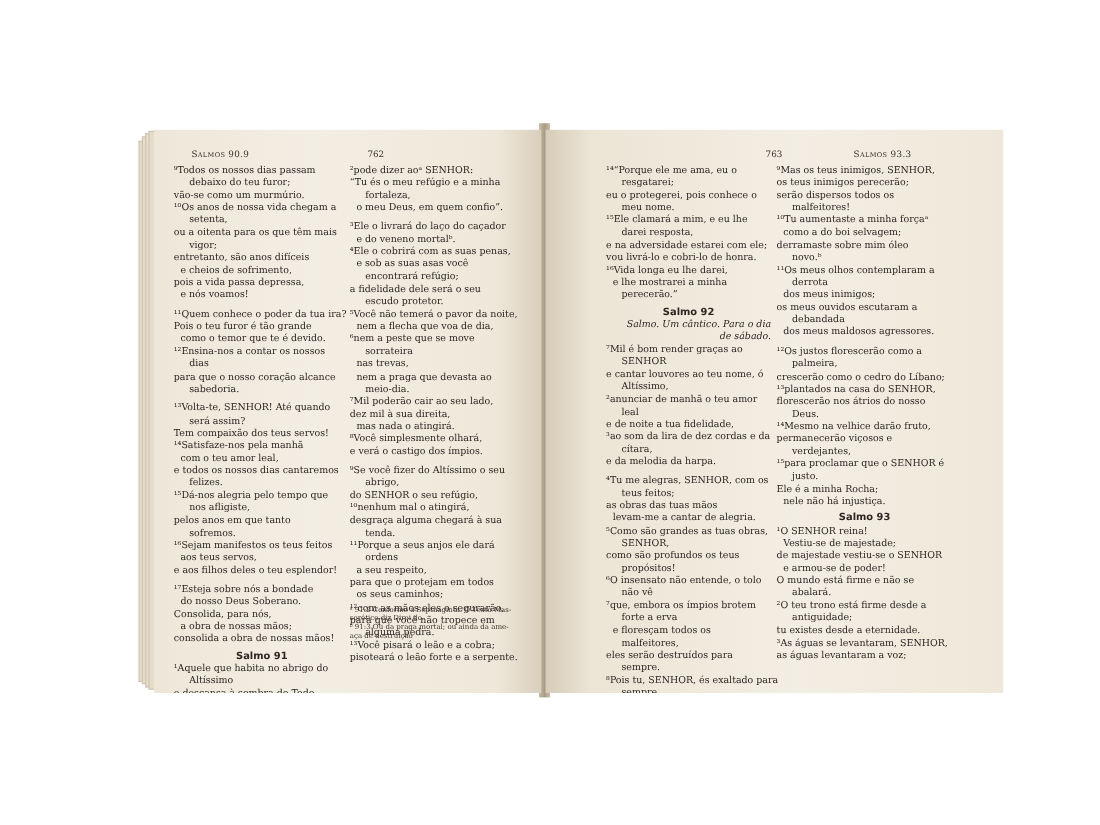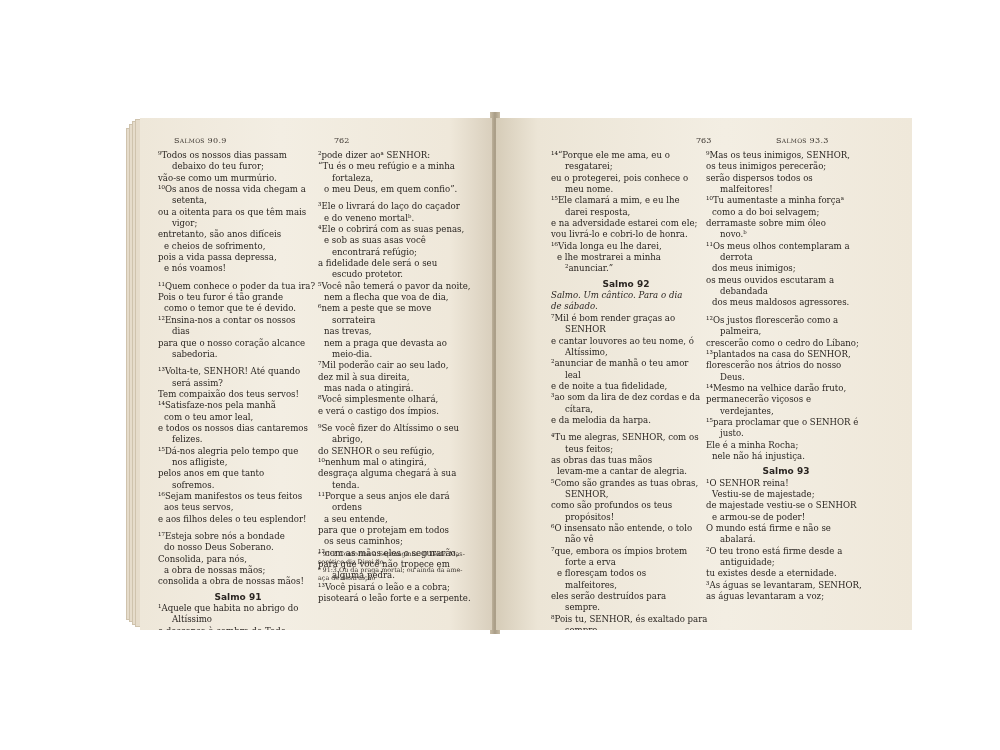--- a/index.html
+++ b/index.html
@@ -22,21 +22,21 @@
   }
   .gutter { position:absolute; left:490px; top:112px; width:10px; height:522px;
     background: linear-gradient(to right, #c9bda6, #a89c86 50%, #c9bda6); }
   .running-head { position:absolute; top:18px; font-size:8px; letter-spacing:0.3px; color:#3a342e; font-variant:small-caps; }
   .page-num { position:absolute; top:18px; font-size:8px; color:#3a342e;margin-left:24px; }
   .col { position:absolute; top:32px; font-size:8.6px; line-height:11.35px; }
   .line { white-space:nowrap; }
   .i1 { padding-left:6px; } .i2 { padding-left:14px; }
   .gap { height:6px; }
   .psalm-title { text-align:center; font-family:"DejaVu Sans","Liberation Sans",sans-serif; font-size:9px; font-weight:bold; margin-top:4px; }
-  .sub { font-style:italic; }
+  .sub { font-style:italic;text-align:right; }
   .footnotes { position:absolute; font-size:6.4px; line-height:8px; color:#3a342e; }
 </style>
 </head>
 <body>
 
 <div class="book">
 
   <div class="edge" style="left:126px;top:128px;width:30px;height:492px;"></div>
   <div class="edge" style="left:129px;top:124px;width:30px;height:498px;"></div>
   <div class="edge" style="left:132px;top:121px;width:30px;height:504px;"></div>
@@ -125,21 +125,21 @@
         <div class="line ">e verá o castigo dos ímpios.</div>
         <div class="line gap"></div>
         <div class="line ">⁹Se você fizer do Altíssimo o seu</div>
         <div class="line i2">abrigo,</div>
         <div class="line ">do SENHOR o seu refúgio,</div>
         <div class="line ">¹⁰nenhum mal o atingirá,</div>
         <div class="line ">desgraça alguma chegará à sua</div>
         <div class="line i2">tenda.</div>
         <div class="line ">¹¹Porque a seus anjos ele dará</div>
         <div class="line i2">ordens</div>
-        <div class="line i1">a seu entende,</div>
+        <div class="line i1">a seu respeito,</div>
         <div class="line ">para que o protejam em todos</div>
         <div class="line i1">os seus caminhos;</div>
         <div class="line ">¹²com as mãos eles o segurarão,</div>
         <div class="line ">para que você não tropece em</div>
         <div class="line i2">alguma pedra.</div>
         <div class="line ">¹³Você pisará o leão e a cobra;</div>
         <div class="line ">pisoteará o leão forte e a serpente.</div>
       </div>
     <div class="footnotes" style="left:178px;top:432px;width:170px;">
         <div class="fn line">ᵃ 91:2 Conforme a Septuaginta. O Texto Mas-</div>
@@ -156,21 +156,21 @@
         <div class="line ">¹⁴“Porque ele me ama, eu o</div>
         <div class="line i2">resgatarei;</div>
         <div class="line ">eu o protegerei, pois conhece o</div>
         <div class="line i2">meu nome.</div>
         <div class="line ">¹⁵Ele clamará a mim, e eu lhe</div>
         <div class="line i2">darei resposta,</div>
         <div class="line ">e na adversidade estarei com ele;</div>
         <div class="line ">vou livrá-lo e cobri-lo de honra.</div>
         <div class="line ">¹⁶Vida longa eu lhe darei,</div>
         <div class="line i1">e lhe mostrarei a minha</div>
-        <div class="line i2">²anunciar.”</div>
+        <div class="line i2">perecerão.”</div>
         <div class="line psalm-title">Salmo 92</div>
         <div class="line sub">Salmo. Um cântico. Para o dia</div>
         <div class="line sub">de sábado.</div>
         <div class="line ">⁷Mil é bom render graças ao</div>
         <div class="line i2">SENHOR</div>
         <div class="line ">e cantar louvores ao teu nome, ó</div>
         <div class="line i2">Altíssimo,</div>
         <div class="line ">²anunciar de manhã o teu amor</div>
         <div class="line i2">leal</div>
         <div class="line ">e de noite a tua fidelidade,</div>

